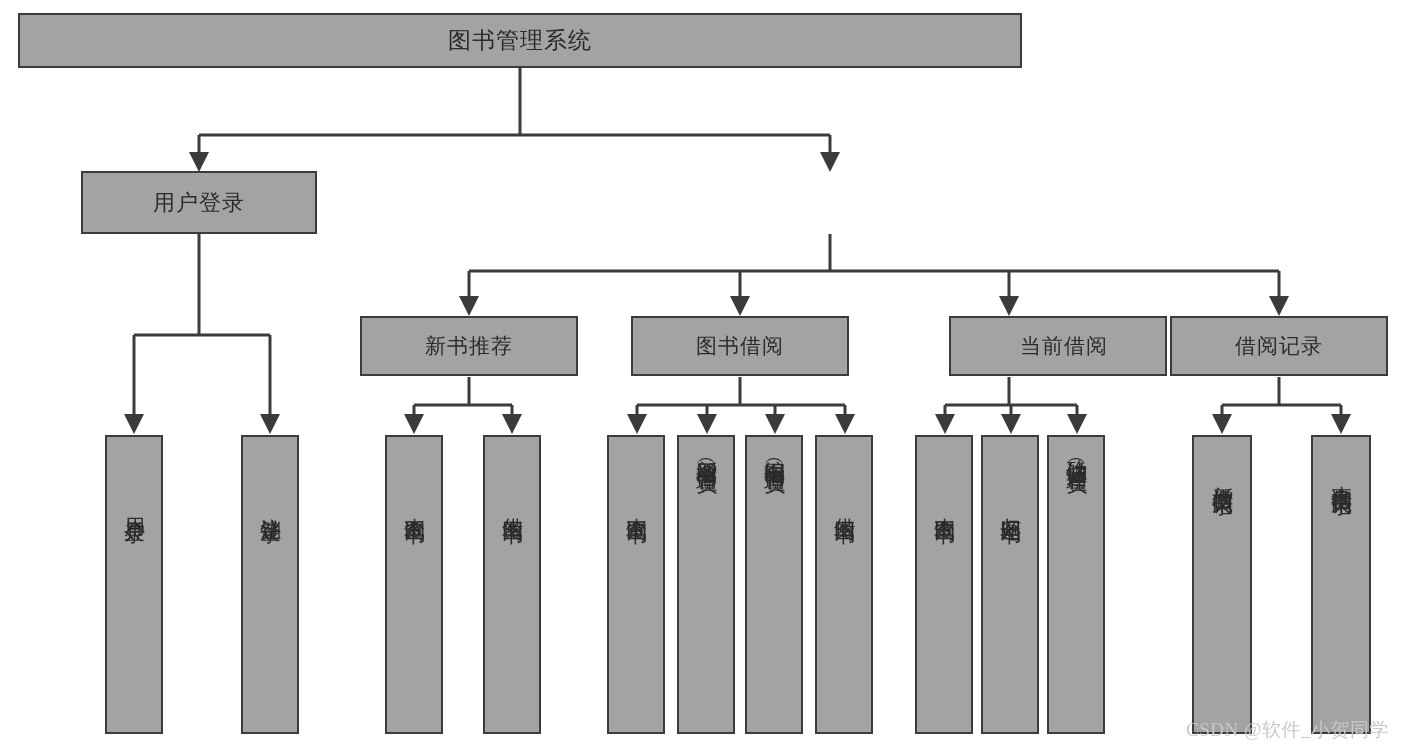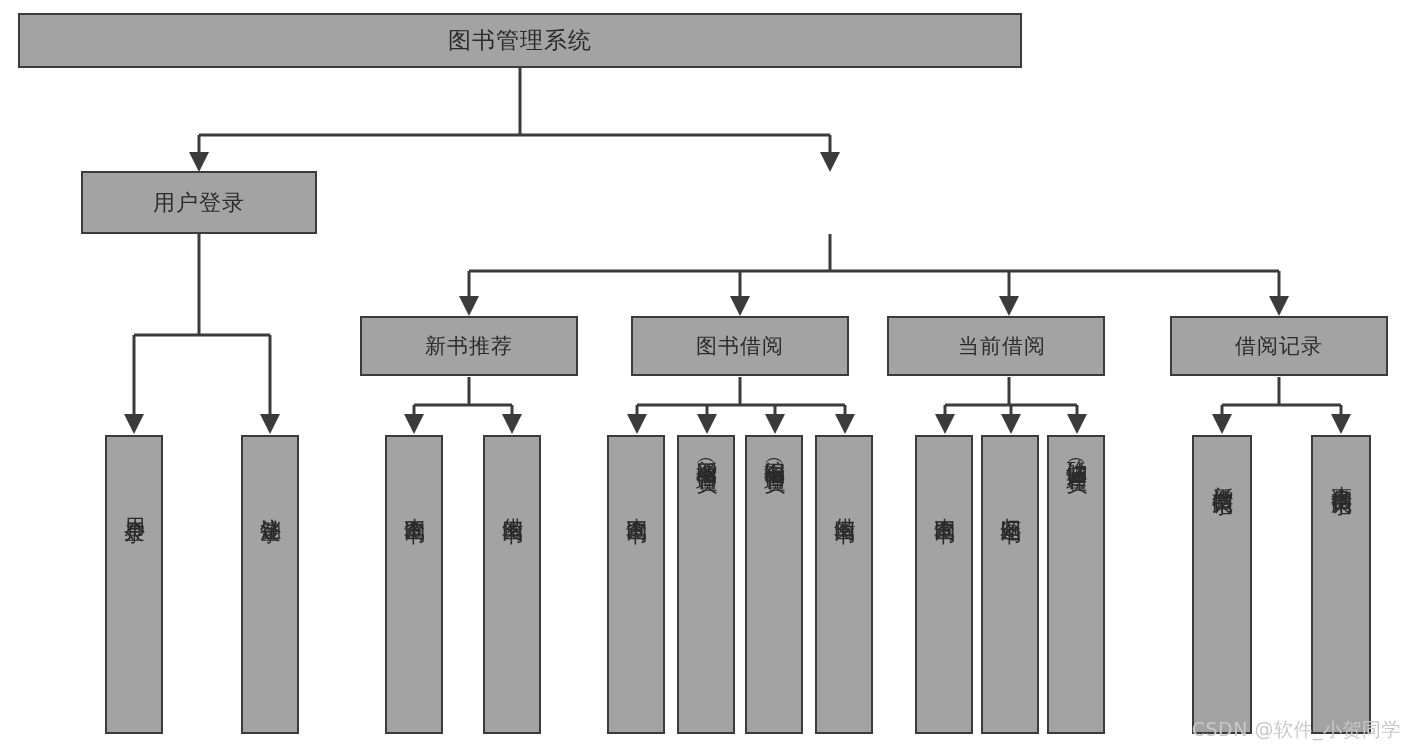--- a/index.html
+++ b/index.html
@@ -70,27 +70,28 @@
     margin-top: 60px;
   }
   .vtext.mid {
     margin-top: 28px;
   }
   .vtext.tall {
     margin-top: 2px;
   }
   #watermark {
     position: absolute;
-    right: 4px;
+    right: 16px;
     bottom: 4px;
     font-size: 19px;
     color: #c8c8c8;
     white-space: nowrap;
     z-index: 3;
     letter-spacing: 0.5px;
+    font-family: Liberation Serif, serif;
   }
 </style>
 </head>
 <body>
 
 <div id="canvas">
 
   <svg id="wires" viewBox="0 0 1405 747" width="1405" height="747">
     <defs>
       <marker id="arrow" viewBox="0 0 12 12" refX="6" refY="10" markerWidth="12" markerHeight="12" orient="auto-start-reverse">
@@ -181,21 +182,21 @@
 
 
   <div class="node level3" style="left:360px; top:316px; width:218px; height:60px;">
     <span>新书推荐</span>
   </div>
 
   <div class="node level3" style="left:631px; top:316px; width:218px; height:60px;justify-content:center;">
     <span>图书借阅</span>
   </div>
 
-  <div class="node level3" style="left:887px; top:316px; width:218px; height:60px;padding-left:12px;">
+  <div class="node level3" style="left:949px; top:316px; width:218px; height:60px;padding-left:12px;">
     <span>当前借阅</span>
   </div>
 
   <div class="node level3" style="left:1170px; top:316px; width:218px; height:60px;text-align:right;">
     <span>借阅记录</span>
   </div>
 
   <div class="node leaf" style="left:105px; top:435px; width:58px; height:299px;">
     <span class="vtext short">用户登录</span>
   </div>

